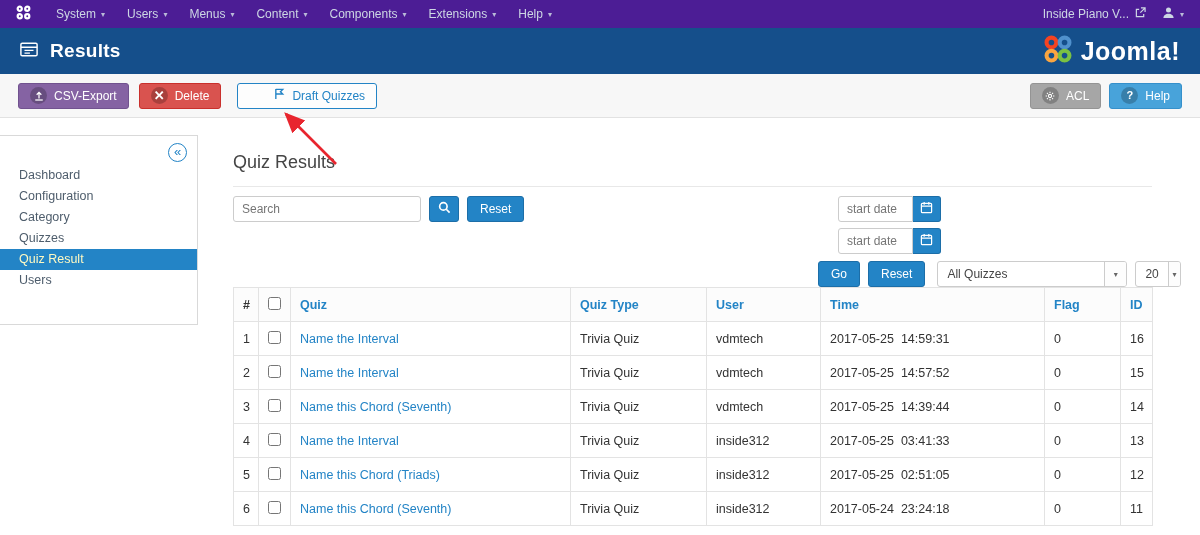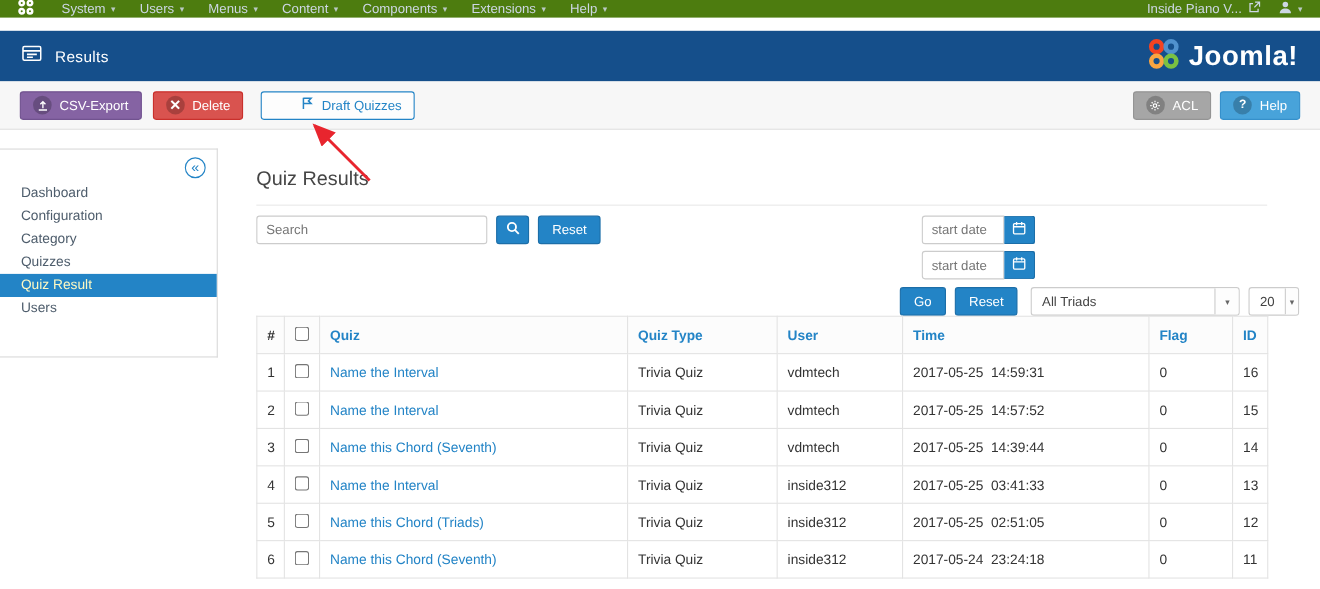--- a/index.html
+++ b/index.html
@@ -7,39 +7,39 @@
   body {
     position: relative;
     font-family: "Liberation Sans", sans-serif;
     background: #ffffff;
     overflow: hidden;
     color: #333;
   }
 
   
   .topnav {
-    position:absolute; top:0; left:0; width:1200px; height:16px;
-    background:#4d7c0f; display:flex; align-items:center;
+    position:absolute; top:0; left:0; width:1200px; height:28px;
+    background:#4c1d95; display:flex; align-items:center;
     color:#cdd7e4; font-size:12px;
   }
   .topnav .brand-box { padding:0 14px 0 16px; display:flex; align-items:center; cursor:pointer; }
   .menu-item { padding:0 11px; height:28px; display:flex; align-items:center; gap:5px; cursor:pointer; }
   .caret { font-size:8px; opacity:.85; }
   .topnav-right { margin-left:auto; display:flex; align-items:center; gap:16px; padding-right:16px; }
   .site-link { display:flex; align-items:center; gap:6px; cursor:pointer; }
   .user-menu { display:flex; align-items:center; gap:5px; cursor:pointer; }
 
   
   .titlebar {
     position:absolute; top:28px; left:0; width:1200px; height:46px;
     background:#154f8b; display:flex; align-items:center; color:#fff;
     padding:0 20px;
   }
   .titlebar .page-head { display:flex; align-items:center; gap:12px; }
-  .titlebar .page-head-title { font-size:14px; font-weight:normal; letter-spacing:.3px; }
+  .titlebar .page-head-title { font-size:19px; font-weight:bold; letter-spacing:.3px; }
   .joomla-brand { margin-left:auto; display:flex; align-items:center; gap:8px; }
   .joomla-wordmark { font-size:25px; font-weight:bold; color:#fff; letter-spacing:.5px; }
 
   
   .toolbar {
     position:absolute; top:74px; left:0; width:1200px; height:44px;
     background:#f7f7f7; border-bottom:1px solid #e2e2e2;
     display:flex; align-items:center; padding:0 18px;
   }
   .btn {
@@ -84,21 +84,21 @@
   .main { position:absolute; left:233px; top:148px; width:919px; height:387px; }
   .page-title { position:absolute; left:0; top:4px; font-size:18px; font-weight:normal; color:#454545; }
   .title-rule { position:absolute; left:0; top:38px; width:919px; border-top:1px solid #e8e8e8; }
 
   .search-group { position:absolute; left:0; top:48px; display:flex; align-items:center; }
   .text-input {
     height:26px; border:1px solid #cccccc; border-radius:3px;
     font-size:12px; padding:0 8px; color:#555;
     font-family:"Liberation Sans",sans-serif; background:#fff;
   }
-  .search-input { width:210px; }
+  .search-input { width:188px; }
   .icon-btn {
     width:30px; height:26px; background:#2384c6; border:1px solid #1c6ea8;
     border-radius:3px; margin-left:8px; display:inline-flex;
     align-items:center; justify-content:center; cursor:pointer;
   }
   .btn-flat {
     height:26px; background:#2384c6; border:1px solid #1c6ea8; color:#fff;
     border-radius:3px; font-size:12px; padding:0 12px; margin-left:8px;
     display:inline-flex; align-items:center; cursor:pointer;
   }
@@ -361,21 +361,21 @@
   </div>
 
   <div class="controls-row">
     <button class="btn-flat btn-go">
         <span>Go</span>
       </button>
     <button class="btn-flat">
         <span>Reset</span>
       </button>
     <div class="fake-select quiz-select">
-      <span class="val">All Triads</span>
+      <span class="val">All Quizzes</span>
       <span class="caret-box">▾</span>
     </div>
     <div class="fake-select limit-select">
       <span class="val">20</span>
       <span class="caret-box">▾</span>
     </div>
   </div>
 
   <div class="table-wrap">
     <table>

